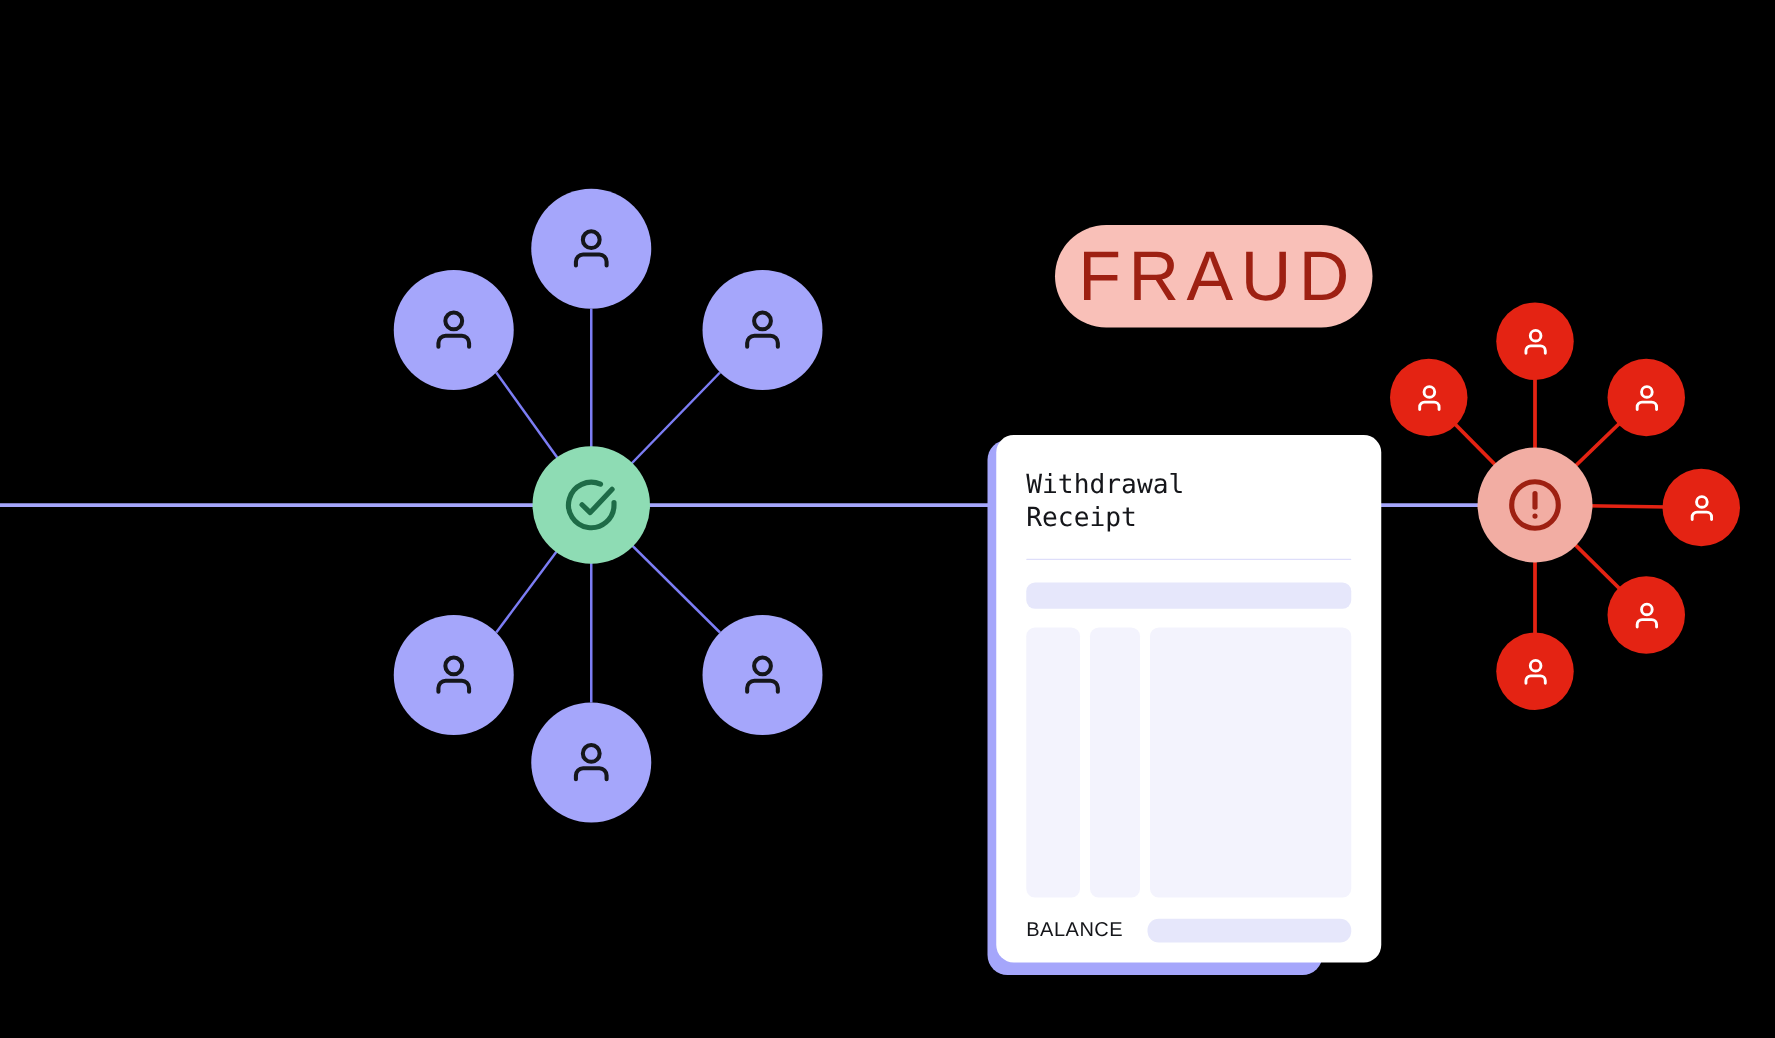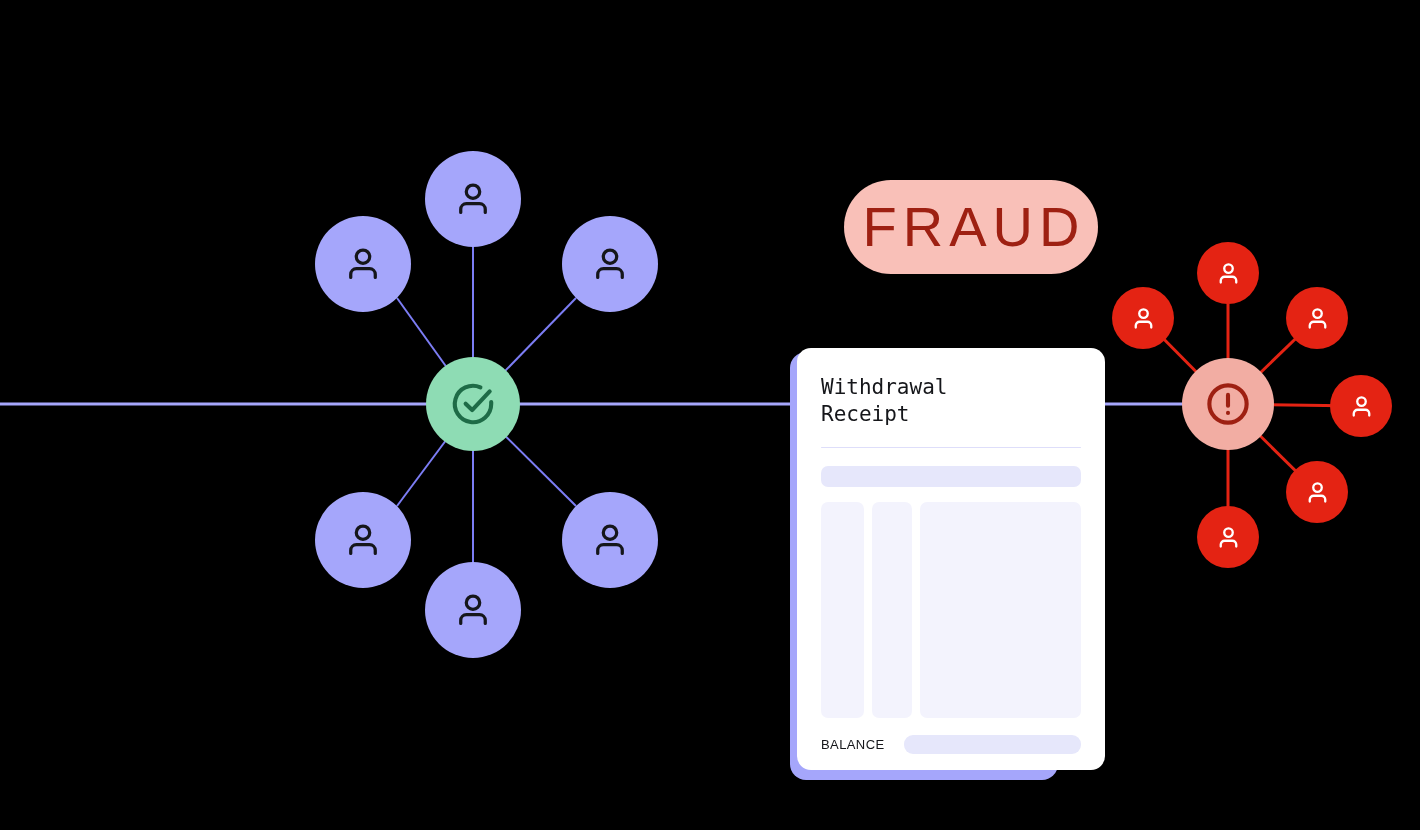--- a/index.html
+++ b/index.html
@@ -36,21 +36,21 @@
   .node-person-fraud { background: #E42313; }
   .hub-safe { background: #8EDCB4; }
   .hub-fraud { background: #F2ADA3; }
 
   
   #fraud-badge {
     position: absolute;
     left: 844px;
     top: 180px;
     width: 254px;
-    height: 94px;
+    height: 82px;
     background: #F9C0B8;
     border-radius: 55px;
     display: flex;
     align-items: center;
     justify-content: center;
   }
   #fraud-badge .fraud-text {
     color: #9E2012;
     font-size: 56px;
     letter-spacing: 6px;
@@ -116,21 +116,21 @@
   .col-a { width: 43px; }
   .col-b { width: 40px; }
   .col-c { flex: 1; }
   #receipt-footer {
     margin-top: 17px;
     display: flex;
     align-items: center;
     gap: 19px;
   }
   #balance-label {
-    font-size: 13px;
+    font-size: 16px;
     color: #15161A;
     letter-spacing: 0.4px;
     font-family: "Liberation Sans", sans-serif;
     white-space: nowrap;
   }
   #skel-balance {
     flex: 1;
     height: 19px;
     background: #E6E7FB;
     border-radius: 9px;

